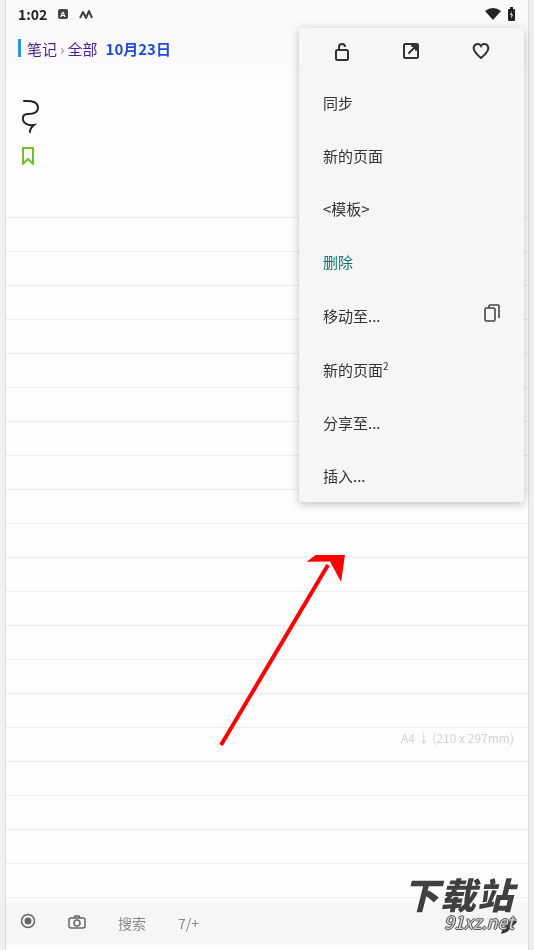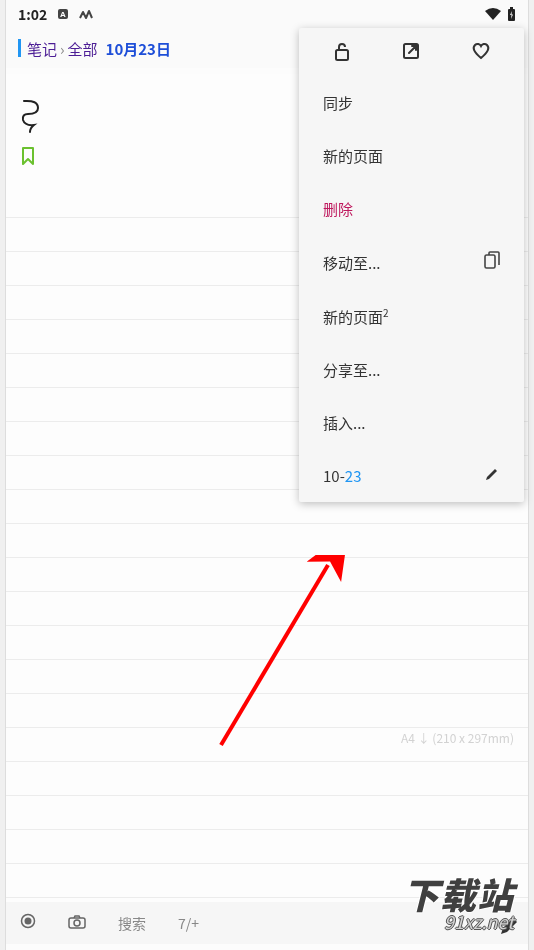--- a/index.html
+++ b/index.html
@@ -133,21 +133,21 @@
   }
   .menu-top-icons div { width: 33%; display:flex; justify-content:center; }
   .menu-item {
     padding: 16px 24px;
     font-size: 15px;
     color: #333;
     display: flex;
     align-items: center;
     justify-content: space-between;
   }
-  .menu-item.red { color: #be185d; }
+  .menu-item.red { color: #0f766e; }
   .date-link { color: #2196f3; }
   .copy-icon, .edit-icon { color: #444; }
 
   
   .arrow {
     position: absolute;
     left: 200px;
     top: 555px;
     z-index: 80;
     pointer-events: none;
@@ -303,20 +303,23 @@
             <path d="M10 16 C3 10 1 6 4 3 C6 1 9 2 10 4 C11 2 14 1 16 3 C19 6 17 10 10 16 Z" fill="none" stroke="#333" stroke-width="2"></path>
           </svg>
       </div>
     </div>
     <div class="menu-item">
         <span>同步</span>
       </div>
     <div class="menu-item">
         <span>新的页面</span>
       </div>
+    <div class="menu-item">
+        <span>&lt;模板&gt;</span>
+      </div>
     <div class="menu-item red">
         <span>删除</span>
       </div>
     <div class="menu-item">
       <span>移动至...</span>
       <span class="copy-icon">
         <svg width="16" height="18" viewBox="0 0 16 18">
             <rect x="1" y="4" width="10" height="13" rx="1.5" fill="none" stroke="#444" stroke-width="1.6"></rect>
             <path d="M5 4 V2 a1 1 0 0 1 1 -1 H14 a1 1 0 0 1 1 1 V14" fill="none" stroke="#444" stroke-width="1.6"></path>
           </svg>
@@ -324,28 +327,20 @@
     </div>
     <div class="menu-item">
       <span><span>新的页面</span><sup style="font-size:10px;">2</sup></span>
     </div>
     <div class="menu-item">
         <span>分享至...</span>
       </div>
     <div class="menu-item">
         <span>插入...</span>
       </div>
-    <div class="menu-item">
-      <span><span>10-</span><span class="date-link">23</span></span>
-      <span class="edit-icon">
-        <svg width="16" height="16" viewBox="0 0 16 16">
-            <path d="M2 14 L3 11 L11 3 L13 5 L5 13 Z" fill="#333"></path>
-          </svg>
-      </span>
-    </div>
   </div>
 
   <div class="arrow">
     <svg width="140" height="200" viewBox="0 0 140 200">
       <defs>
         <marker id="ah" markerWidth="12" markerHeight="12" refX="2" refY="5" orient="auto">
           <path d="M0 0 L12 5 L0 10 L3 5 Z" fill="#ff0000"></path>
         </marker>
       </defs>
       <line x1="15" y1="190" x2="122" y2="10" stroke="#ff0000" stroke-width="4" marker-end="url(#ah)"></line>

